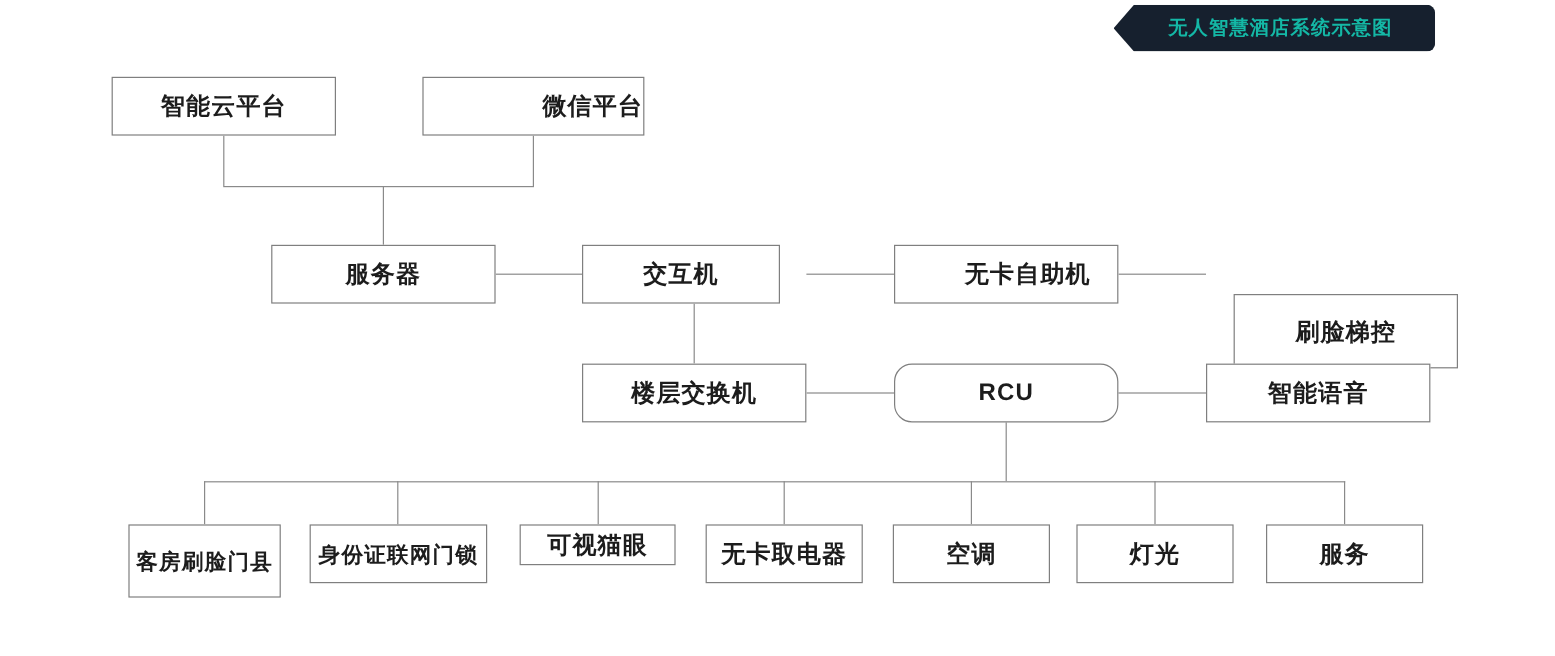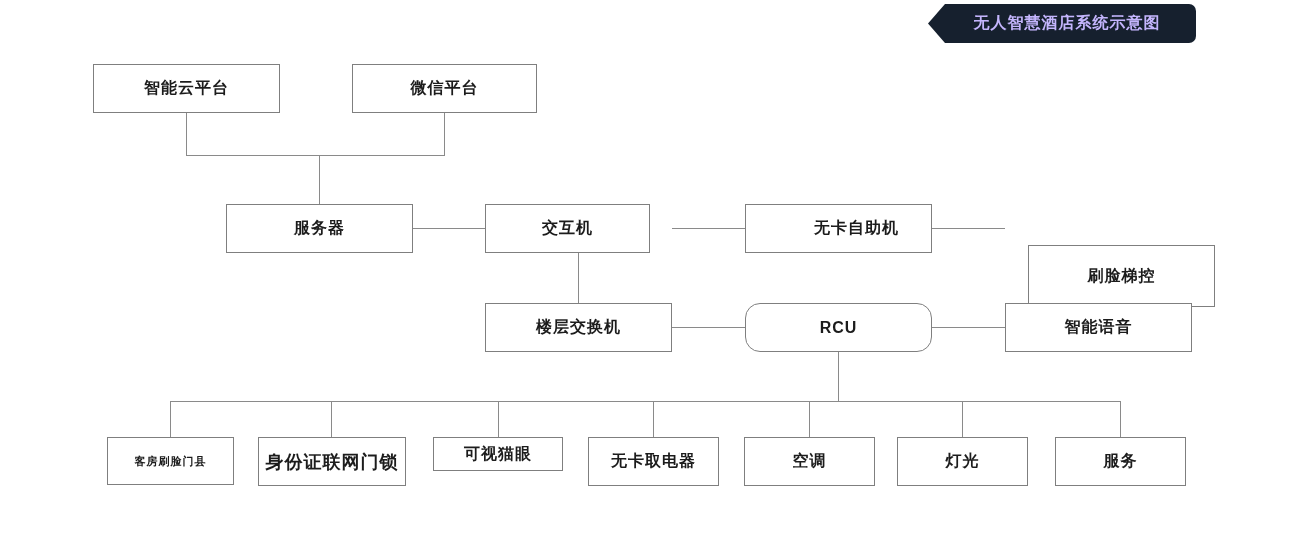--- a/index.html
+++ b/index.html
@@ -5,53 +5,53 @@
   html, body { margin: 0; padding: 0; background: #ffffff; }
   body {
     font-family: "Liberation Sans", "DejaVu Sans", sans-serif;
     width: 1296px; height: 547px; position: relative; overflow: hidden;
   }
   .stage { position: absolute; inset: 0; }
 
   
   .ribbon {
     position: absolute; left: 928px; top: 4px; width: 268px; height: 39px;
-    background: #16202e; color: #c4b5fd;
+    background: #16202e; color: #14b8a6;
     border-radius: 7px;
     clip-path: polygon(17px 0, 100% 0, 100% 100%, 17px 100%, 0 50%);
     display: flex; align-items: center; justify-content: center;
     font-size: 16px; font-weight: 700; letter-spacing: 1px;
     padding-left: 10px; box-sizing: border-box;
   }
 
   
   .node {
     position: absolute; box-sizing: border-box;
     background: #ffffff; border: 1px solid #7f7f7f;
     display: flex; align-items: center; justify-content: center;
-    font-size: 16px; font-weight: 700; color: #1c1c1c;
+    font-size: 20px; font-weight: 700; color: #1c1c1c;
     letter-spacing: 1px; white-space: nowrap;
   }
 
   
   .line { position: absolute; background: #8a8a8a; }
   .h { height: 1px; }
   .v { width: 1px; }
 
   
   #n-cloud        { left:  93px; top:  64px; width: 187px; height: 49px; }
-  #n-wechat       { left: 352px; top:  64px; width: 185px; height: 49px; }
+  #n-wechat       { left: 352px; top:  64px; width: 185px; height: 49px; justify-content: flex-end; }
   #n-server       { left: 226px; top: 204px; width: 187px; height: 49px; }
   #n-exchanger    { left: 485px; top: 204px; width: 165px; height: 49px; }
   #n-kiosk        { left: 745px; top: 204px; width: 187px; height: 49px; padding-left: 36px; }
   #n-elevator     { left:1028px; top: 204px; width: 187px; height: 62px; margin-top: 41px; }
   #n-floorswitch  { left: 485px; top: 303px; width: 187px; height: 49px; }
   #n-rcu          { left: 745px; top: 303px; width: 187px; height: 49px; border-radius: 15px; }
   #n-voice        { left:1005px; top: 303px; width: 187px; height: 49px; }
-  #n-dooraccess   { left: 107px; top: 437px; width: 127px; height: 48px; font-size: 11px; }
+  #n-dooraccess   { left: 107px; top: 437px; width: 127px; height: 61px; font-size: 18px; }
   #n-idlock       { left: 258px; top: 437px; width: 148px; height: 49px; font-size: 18px; }
   #n-peephole     { left: 433px; top: 437px; width: 130px; height: 34px; }
   #n-power        { left: 588px; top: 437px; width: 131px; height: 49px; }
   #n-ac           { left: 744px; top: 437px; width: 131px; height: 49px; }
   #n-light        { left: 897px; top: 437px; width: 131px; height: 49px; }
   #n-service      { left:1055px; top: 437px; width: 131px; height: 49px; text-align: center; }
 </style>
 </head>
 <body>
 

